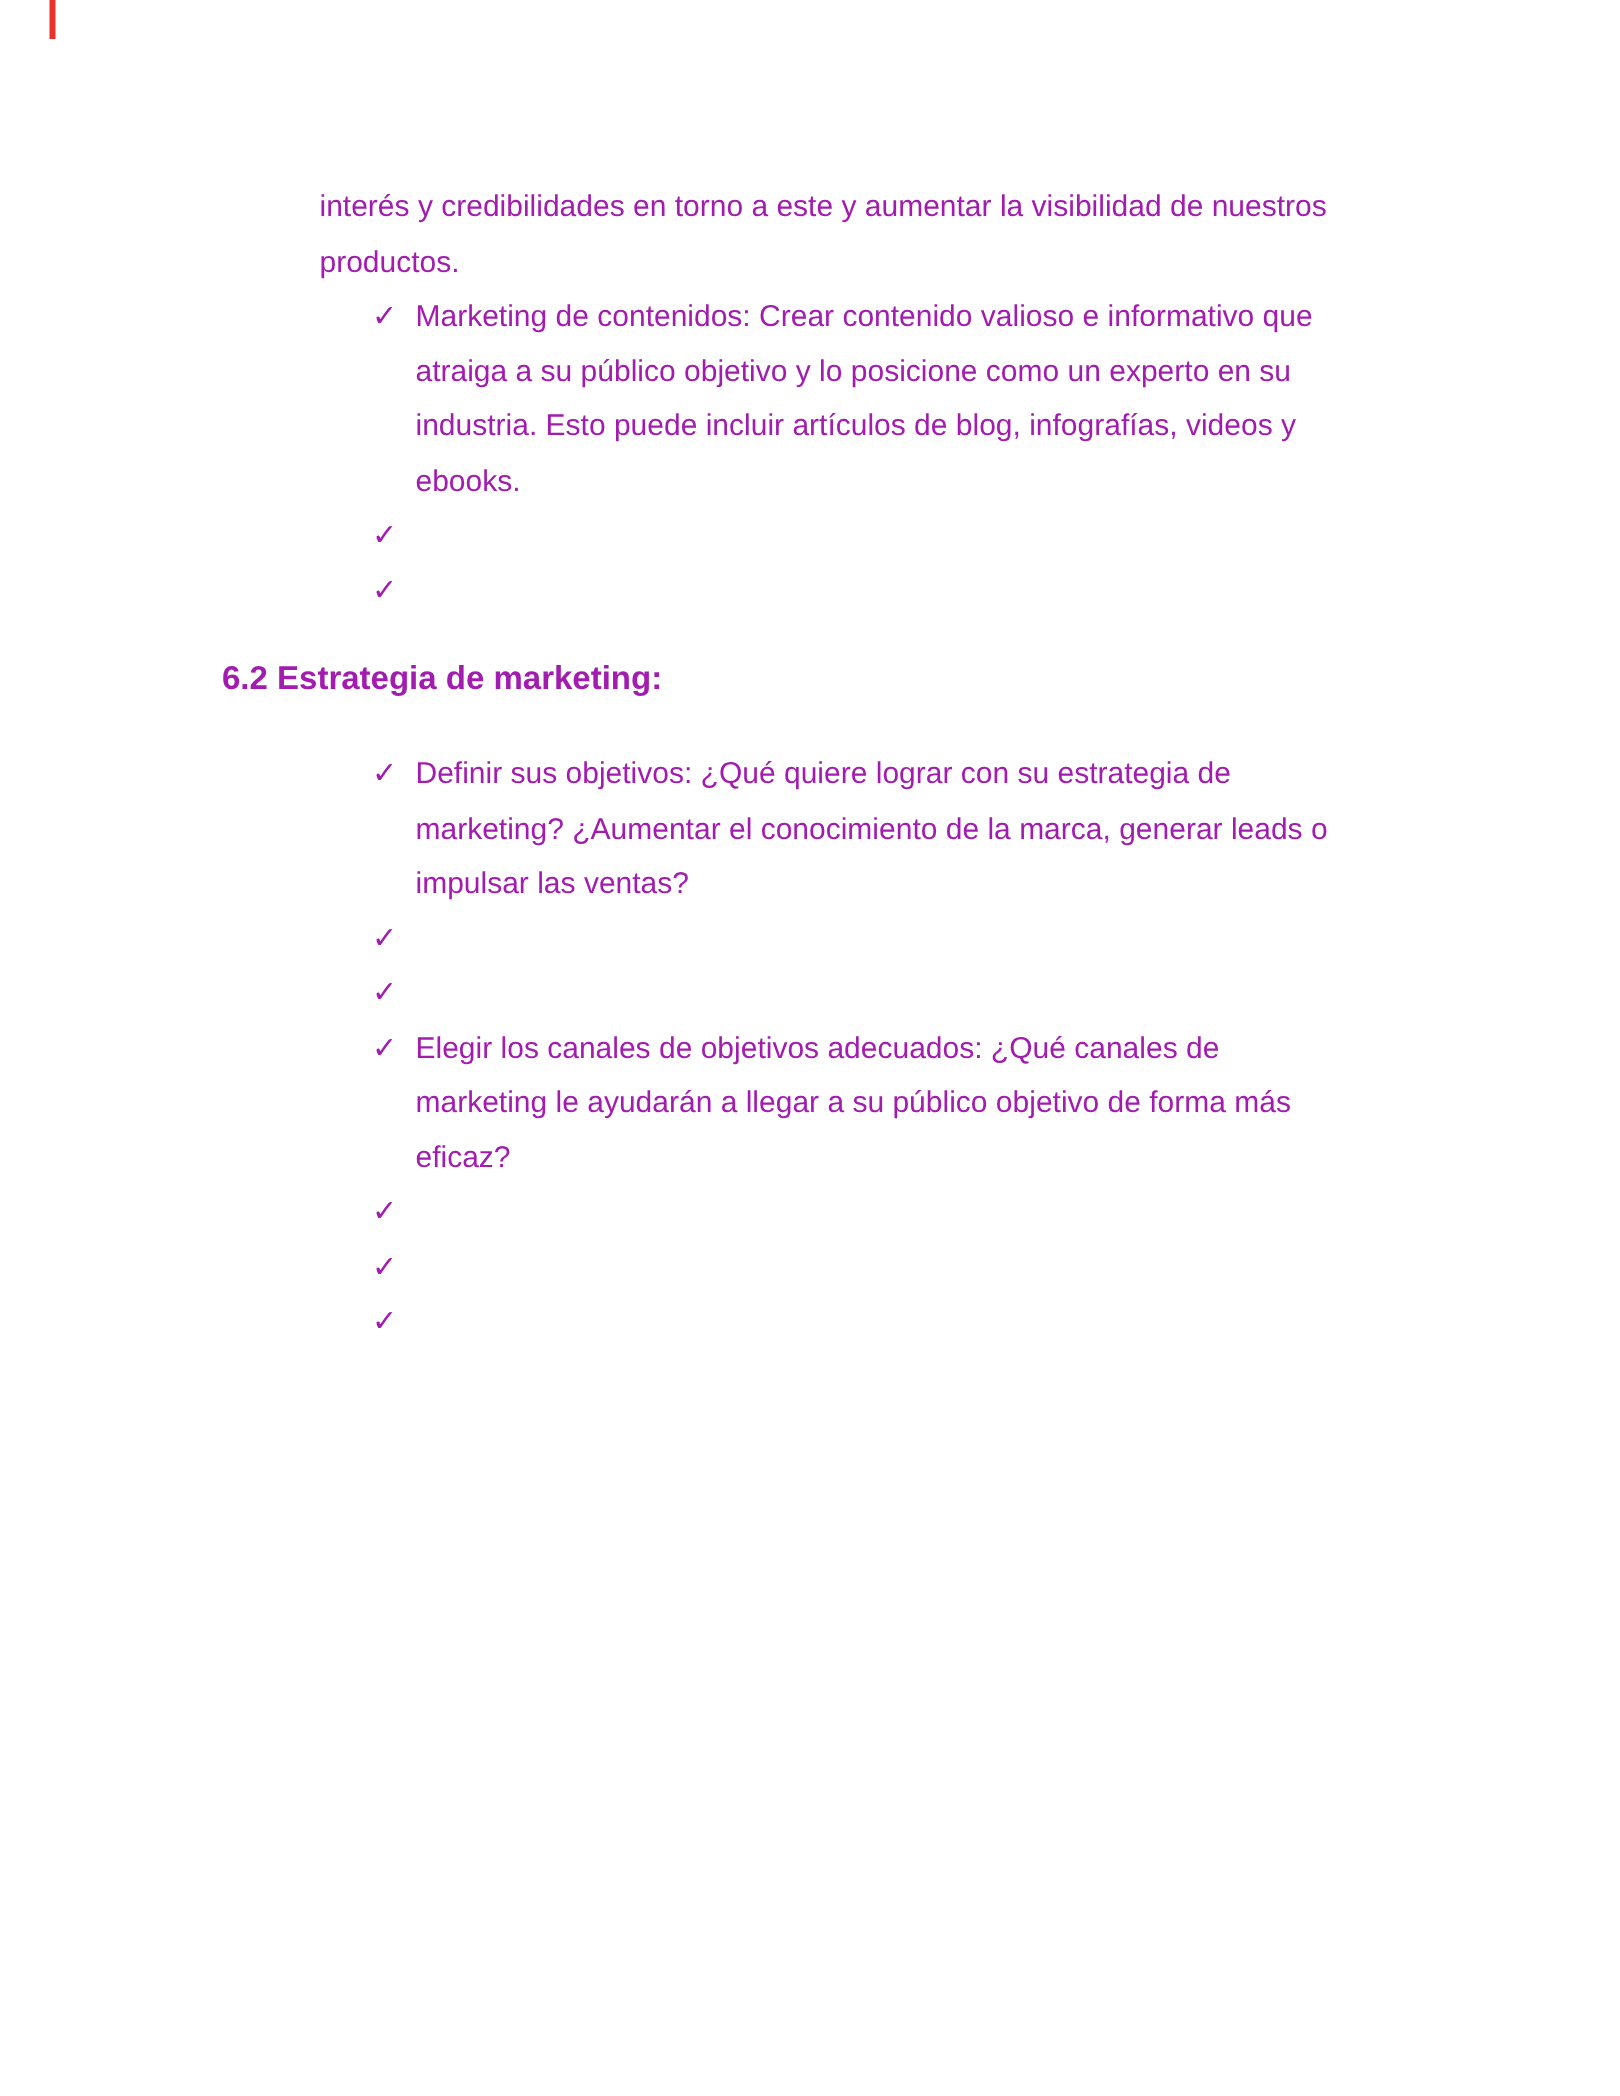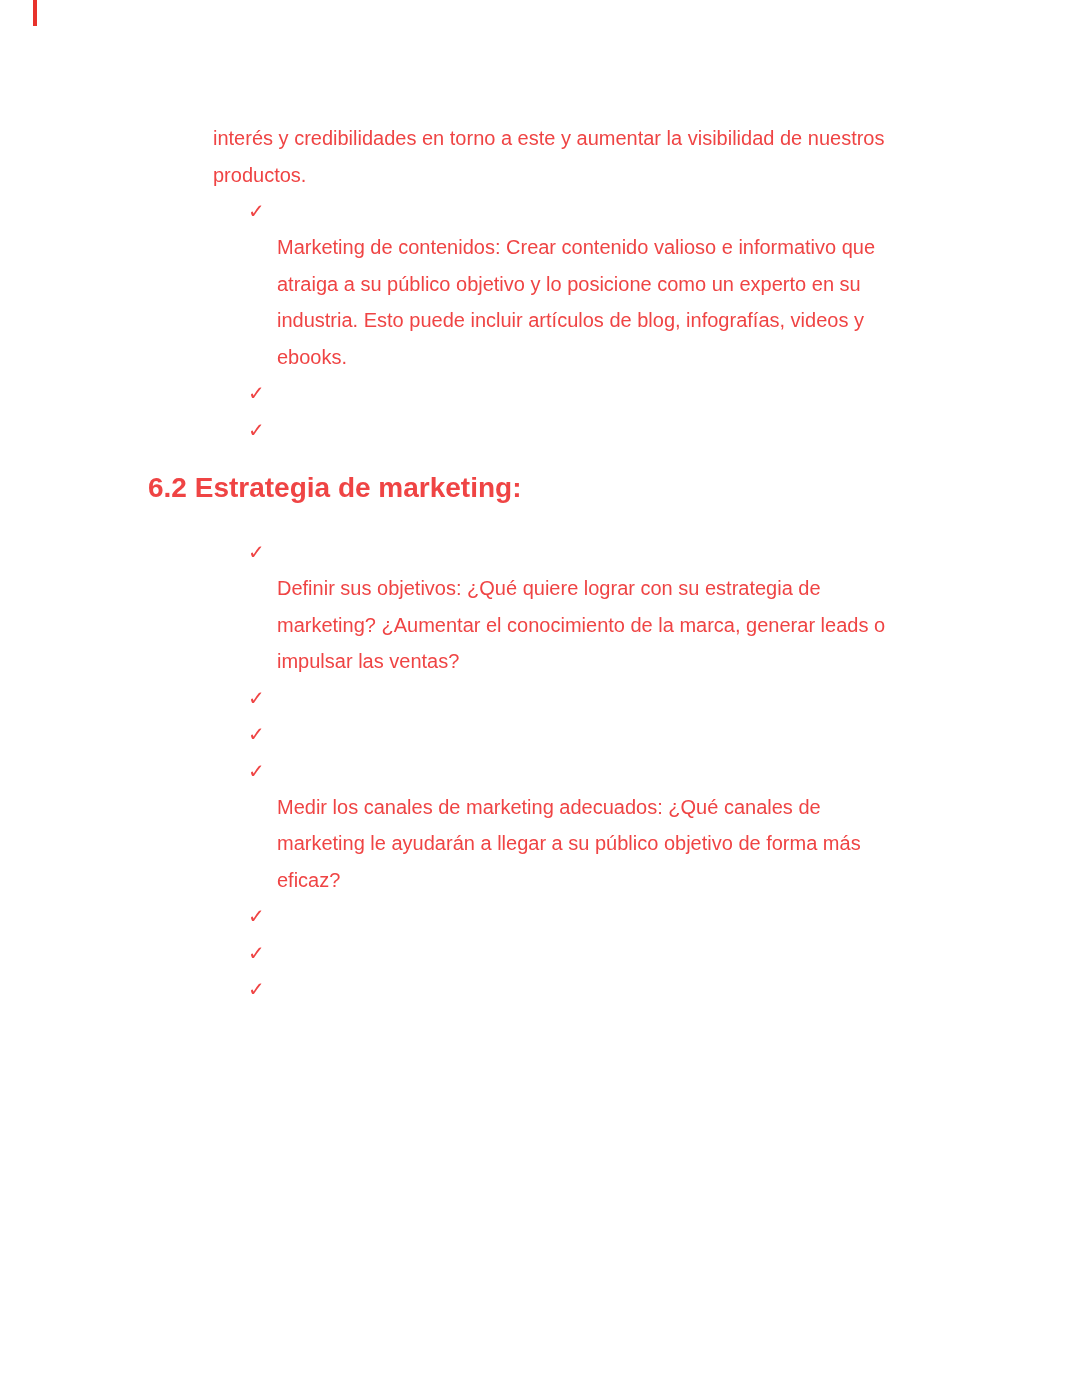--- a/index.html
+++ b/index.html
@@ -7,21 +7,21 @@
     padding: 0;
     background: #ffffff;
   }
   .page {
     position: relative;
     width: 1080px;
     height: 1397px;
     background: #ffffff;
     overflow: hidden;
     font-family: "Liberation Sans", sans-serif;
-    color: #ef4444;
+    color: #a21caf;
     font-size: 20px;
     line-height: 36.5px;
   }
   .collab-cursor {
     position: absolute;
     left: 33px;
     top: 0;
     width: 4px;
     height: 26px;
     background: #e8322b;
@@ -47,25 +47,24 @@
     align-items: flex-start;
   }
   .check {
     flex: 0 0 29px;
     width: 29px;
   }
   .li-text {
     flex: 0 1 auto;
     max-width: 745px;
     white-space: pre-line;
-    margin-top: 36px;
   }
   h2.section-heading {
     margin: 22px 0 27.5px 148px;
-    font-size: 28px;
+    font-size: 22px;
     line-height: 36.5px;
     font-weight: bold;
     white-space: pre-line;
   }
 </style>
 </head>
 <body>
 
 <div class="page">
 
@@ -102,21 +101,21 @@
 impulsar las ventas?</span>
       </li>
       <li>
         <span class="check">✓</span>
       </li>
       <li>
         <span class="check">✓</span>
       </li>
       <li>
         <span class="check">✓</span>
-        <span class="li-text">Medir los canales de marketing adecuados: ¿Qué canales de
+        <span class="li-text">Elegir los canales de objetivos adecuados: ¿Qué canales de
 marketing le ayudarán a llegar a su público objetivo de forma más
 eficaz?</span>
       </li>
       <li>
         <span class="check">✓</span>
       </li>
       <li>
         <span class="check">✓</span>
       </li>
       <li>

